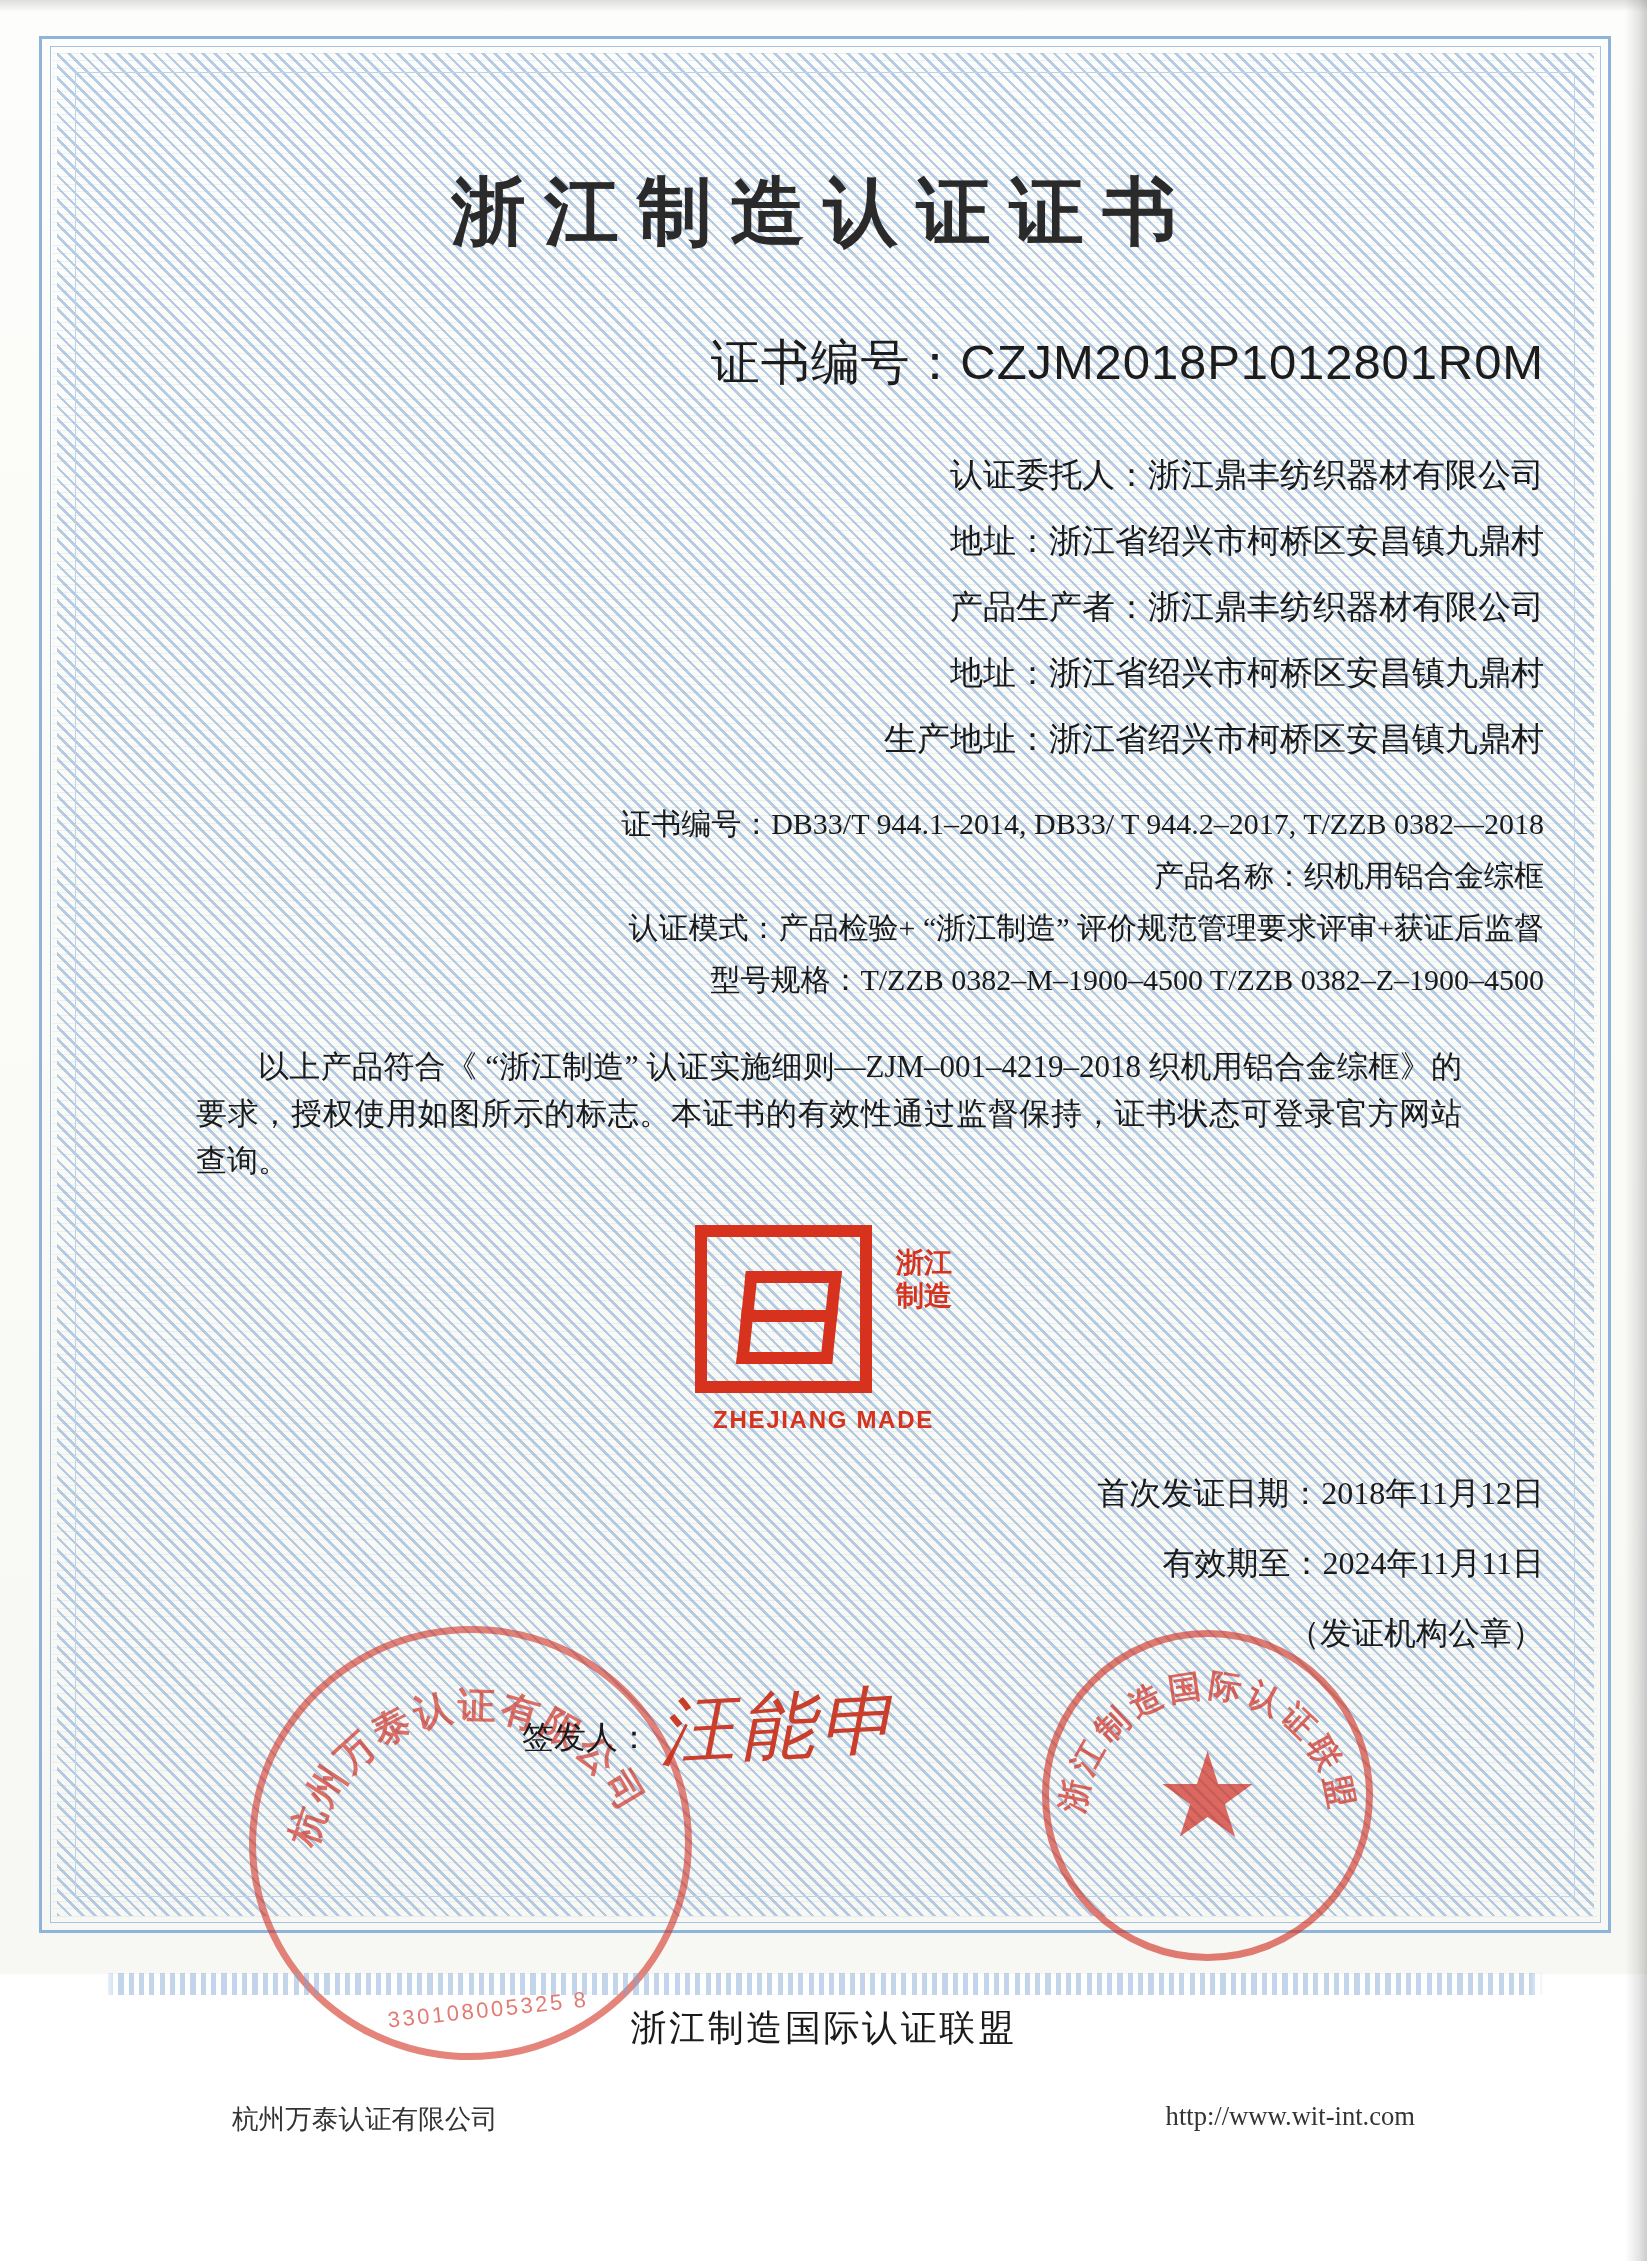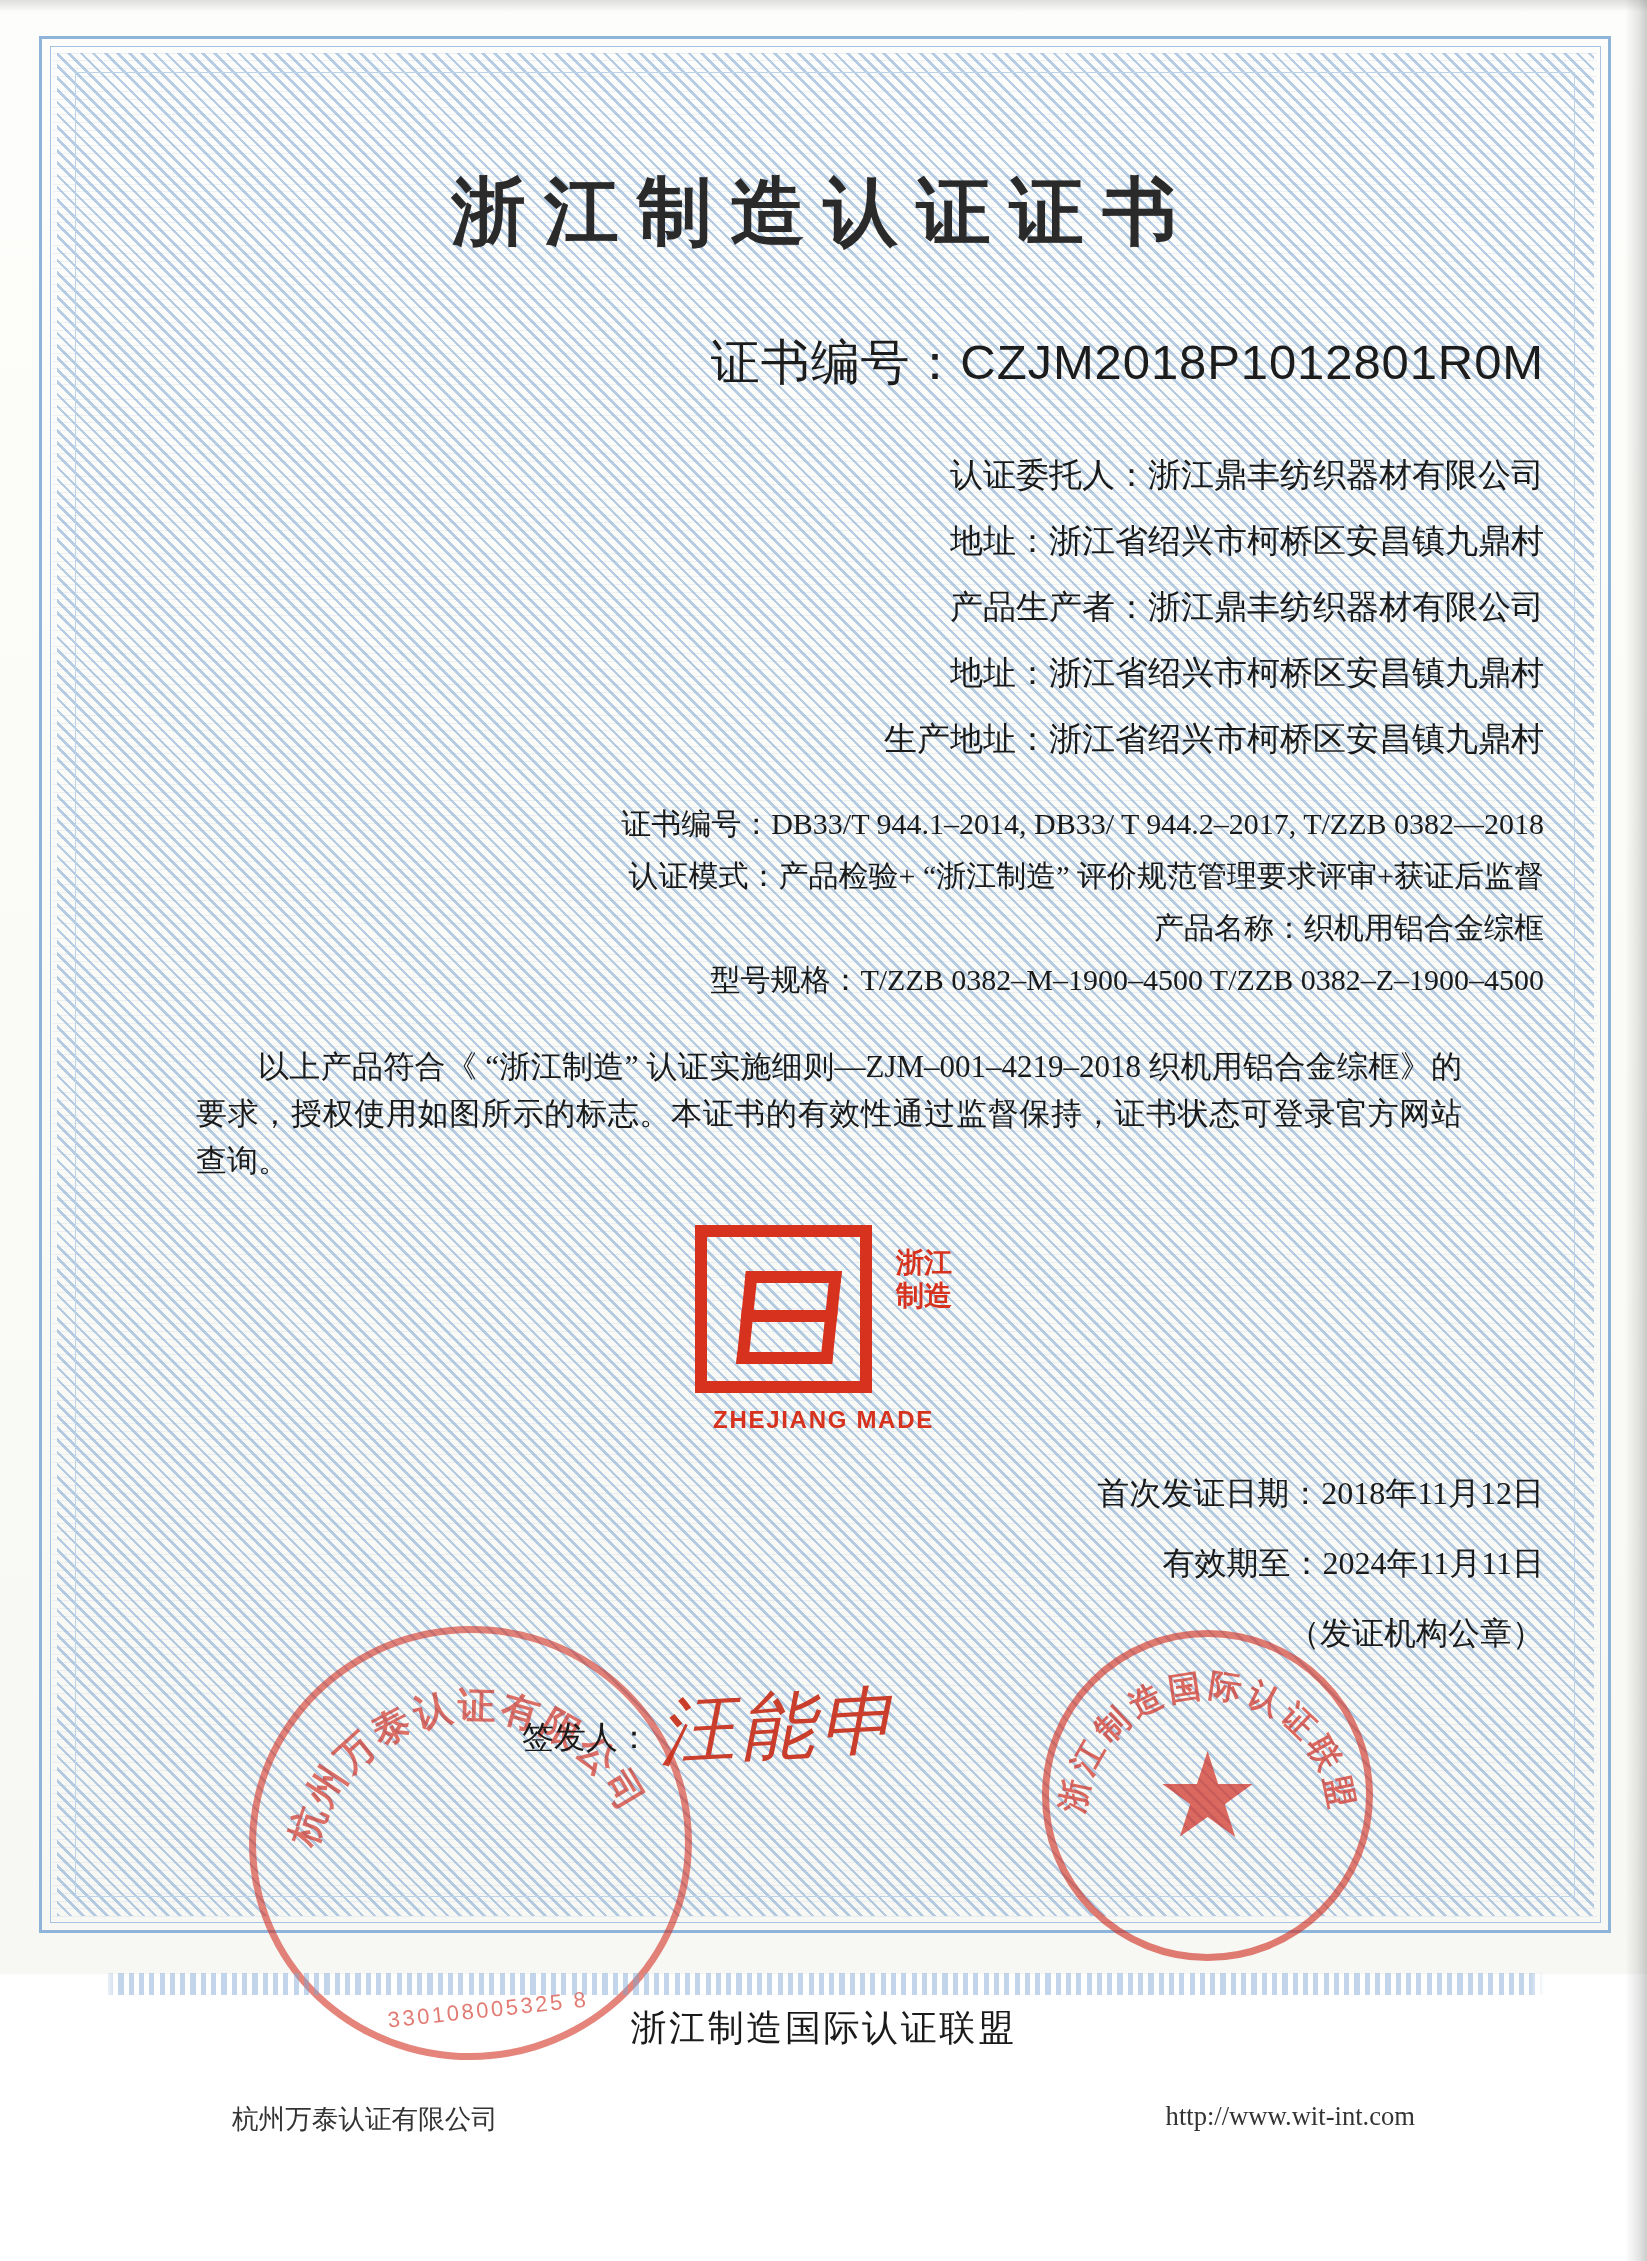--- a/index.html
+++ b/index.html
@@ -295,24 +295,24 @@
       <div class="field-line">
         <span>生产地址：</span><span>浙江省绍兴市柯桥区安昌镇九鼎村</span>
       </div>
     </div>
 
     <div class="block2">
       <div class="field-line">
         <span>证书编号：</span><span>DB33/T 944.1–2014, DB33/ T 944.2–2017, T/ZZB 0382—2018</span>
       </div>
       <div class="field-line">
+        <span>产品名称：</span><span>织机用铝合金综框</span>
+      </div>
+      <div class="field-line">
         <span>认证模式：</span><span>产品检验+ “浙江制造” 评价规范管理要求评审+获证后监督</span>
-      </div>
-      <div class="field-line">
-        <span>产品名称：</span><span>织机用铝合金综框</span>
       </div>
       <div class="field-line">
         <span>型号规格：</span><span>T/ZZB 0382–M–1900–4500  T/ZZB 0382–Z–1900–4500</span>
       </div>
     </div>
 
     <div class="statement">以上产品符合《 “浙江制造” 认证实施细则—ZJM–001–4219–2018 织机用铝合金综框》的要求，授权使用如图所示的标志。本证书的有效性通过监督保持，证书状态可登录官方网站查询。</div>
 
     <div class="logo-wrap">
       <div class="logo">

